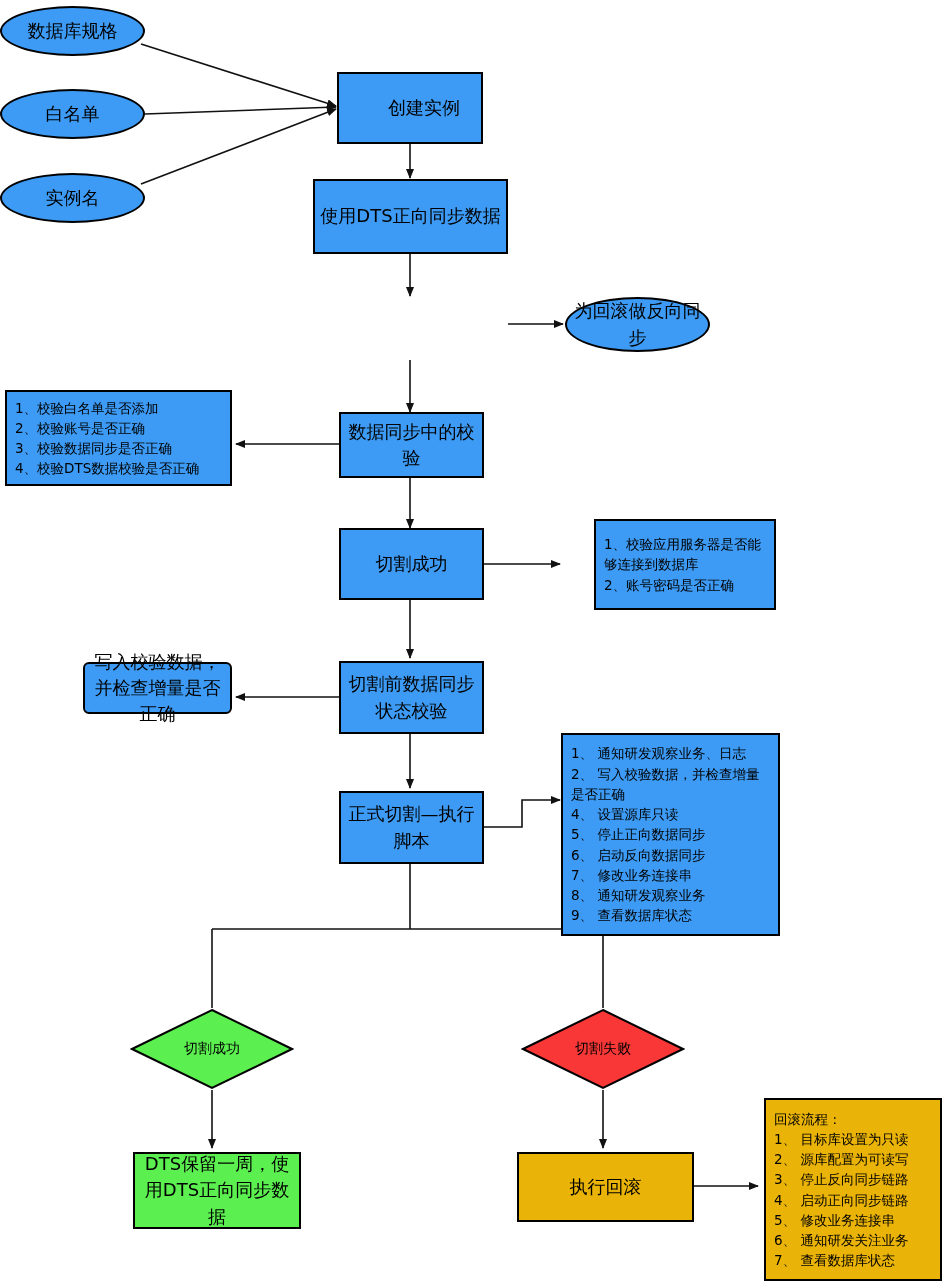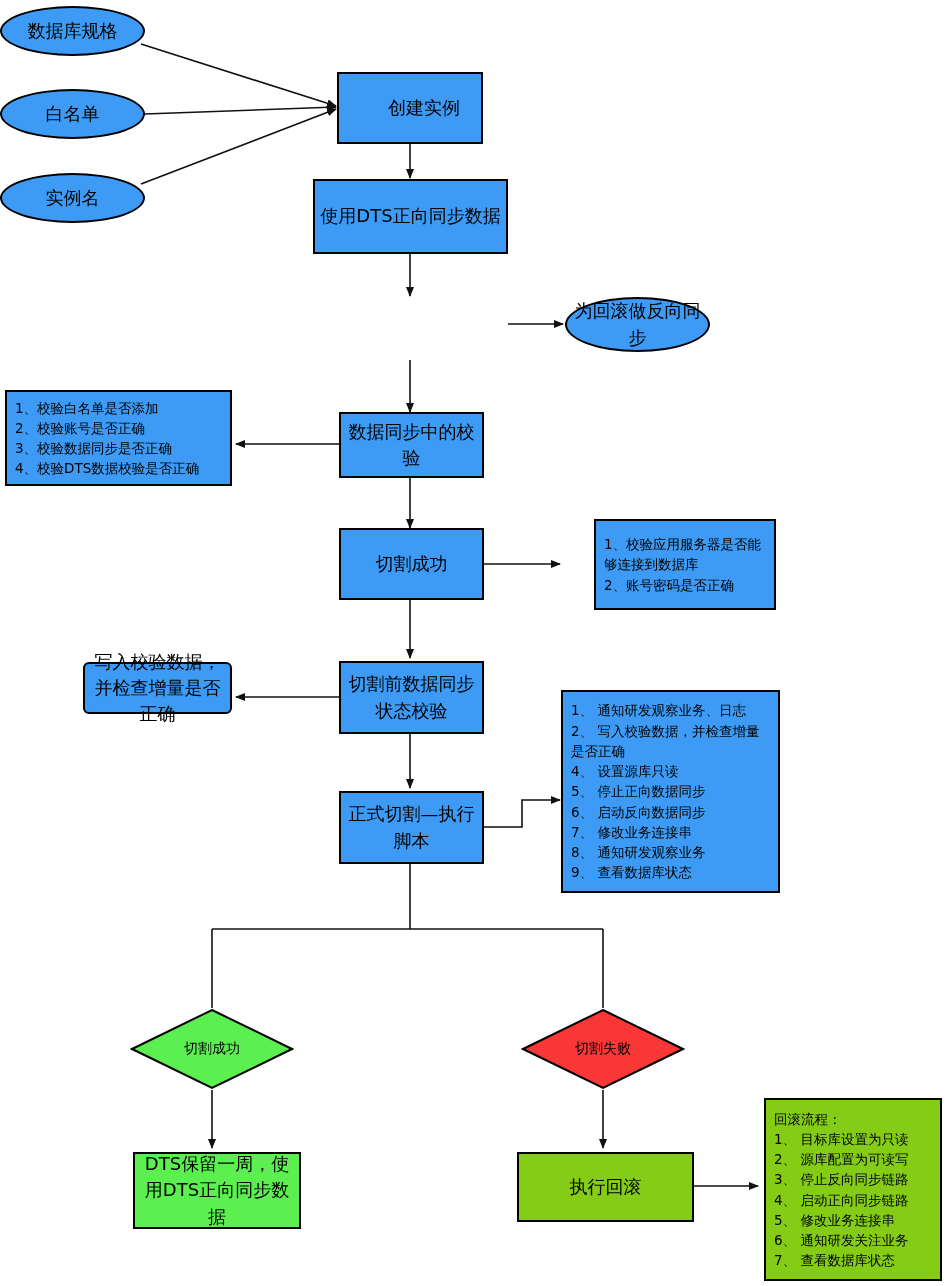--- a/index.html
+++ b/index.html
@@ -35,21 +35,21 @@
     font-size: 18px;
     line-height: 1.45;
     display: flex;
     align-items: center;
     justify-content: center;
     text-align: center;
     padding: 2px 4px;
   }
   .node.blue  { background: #3D9BF5; }
   .node.green { background: #5BF050; }
-  .node.red   { background: #84cc16; }
+  .node.red   { background: #eab308; }
 
   .ellipse {
     border-radius: 50%;
   }
 
   
   .listbox {
     justify-content: flex-start;
     text-align: left;
     font-size: 13.5px;
@@ -173,21 +173,21 @@
   </div>
 
   <div class="node blue" style="left:83px; top:662px; width:149px; height:52px;border-radius:6px;">
     <span>写入校验数据，并检查增量是否正确</span>
   </div>
 
   <div class="node blue" style="left:339px; top:791px; width:145px; height:73px;">
     <span>正式切割—执行脚本</span>
   </div>
 
-  <div class="node blue listbox" style="left:561px; top:690px; width:219px; height:203px;">
+  <div class="node blue listbox" style="left:561px; top:733px; width:219px; height:203px;">
     <span class="lines">1、 通知研发观察业务、日志
 2、 写入校验数据，并检查增量是否正确
 4、 设置源库只读
 5、 停止正向数据同步
 6、 启动反向数据同步
 7、 修改业务连接串
 8、 通知研发观察业务
 9、 查看数据库状态</span>
   </div>
 

